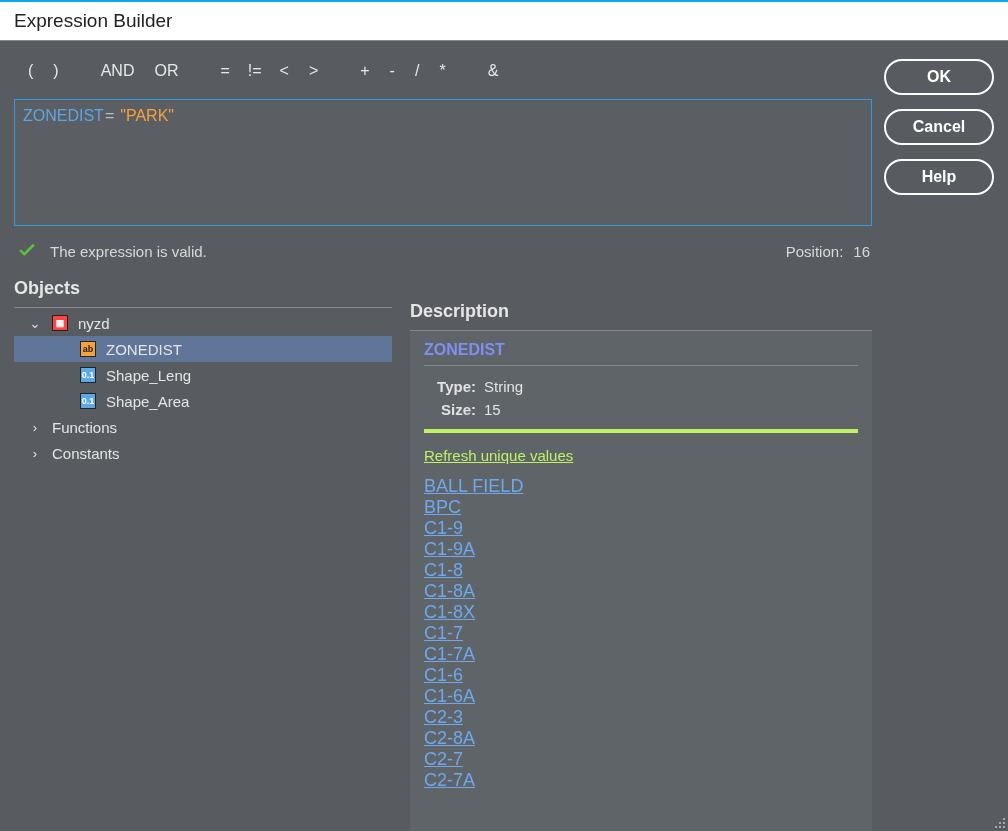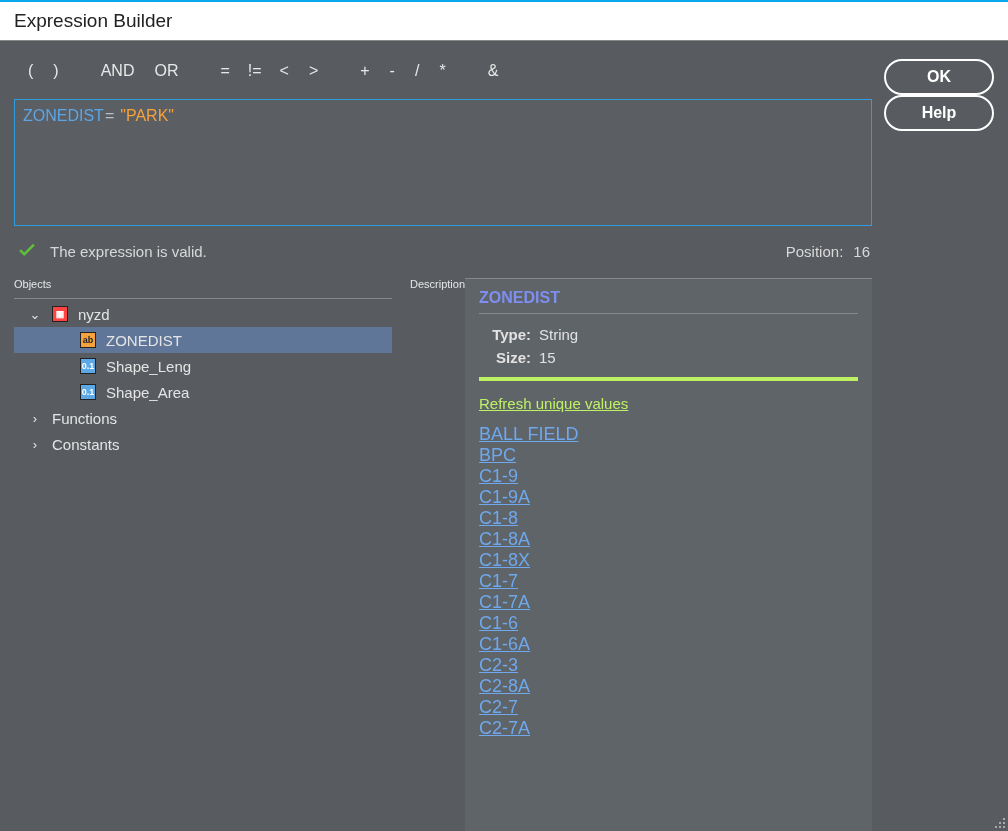--- a/index.html
+++ b/index.html
@@ -1,37 +1,37 @@
 <!DOCTYPE html>
 <html><head>
 <meta charset="utf-8">
 <style>
 * { margin:0; padding:0; box-sizing:border-box; font-family:"Segoe UI", Arial, sans-serif; }
 body { width:1008px; height:831px; background:#585c61; overflow:hidden; }
 .titlebar { height:41px; background:#fff; border-top:2px solid #0ca8ee; display:flex; align-items:center; padding:0 14px; font-size:19px; color:#222; border-bottom:1px solid #888; }
 .content { display:flex; padding:12px 14px 0 14px; gap:12px; height:calc(100% - 41px); }
 .left-col { flex:1; display:flex; flex-direction:column; }
-.right-col { width:110px; display:flex; flex-direction:column; padding-top:6px; }
+.right-col { width:110px; display:flex; flex-direction:column; gap:14px; padding-top:6px; }
 .ops { display:flex; gap:0; padding:4px 4px 14px 4px; color:#e8e8e8; font-size:16px; align-items:center; height:46px; }
 .op { padding:0 10px; cursor:pointer; user-select:none; }
 .op.small { padding:0 8px; }
 .op.wide { margin-left:22px; }
 .expr-box { border:1px solid #2f9ce0; background:#5b5f63; height:127px; padding:6px 8px; font-family:Consolas,monospace; font-size:16px; }
 .tok-field { color:#5ca5e6; }
 .tok-op { color:#b8bec3; margin-left:1px; }
 .tok-str { color:#f5a23c; margin-left:6px; }
 .status { display:flex; align-items:center; padding:14px 2px 16px 2px; color:#d8d8d8; font-size:15px; }
 .check { width:22px; height:22px; margin-right:12px; }
 .status-spacer { flex:1; }
 .pos-label { color:#d8d8d8; margin-right:10px; }
 .pos-val { color:#d8d8d8; }
 .cols { display:flex; gap:18px; flex:1; min-height:0; }
 .objects { width:378px; display:flex; flex-direction:column; }
-.desc { flex:1; display:flex; flex-direction:row; min-width:0; }
-.section-h { color:#e6e6e6; font-size:11px; font-weight:normal; padding-bottom:8px; }
+.desc { flex:1; display:flex; flex-direction:column; min-width:0;margin-top:23px; }
+.section-h { color:#e6e6e6; font-size:18px; font-weight:bold; padding-bottom:8px; }
 .tree { border-top:1px solid #888; flex:1; padding-top:2px; }
 .tree-row { display:flex; align-items:center; height:26px; color:#e4e4e4; font-size:15px; cursor:pointer; }
 .indent-1 { padding-left:12px; }
 .indent-2 { padding-left:66px; }
 .expander { width:18px; text-align:center; color:#e4e4e4; font-size:13px; margin-right:8px; }
 .icon-box { width:16px; height:16px; margin-right:10px; display:flex; align-items:center; justify-content:center; font-size:9px; line-height:1; font-weight:bold; }
 .ic-layer { background:#f44; color:#fff; border:1px solid #222; }
 .ic-text { background:#f5a23c; color:#222; border:1px solid #222; }
 .ic-num { background:#5da9e8; color:#fff; border:1px solid #222; }
 .tree-row.selected { background:#5f7698; }
@@ -150,20 +150,21 @@
             <a>C2-7</a>
             <a>C2-7A</a>
           </div>
         </div>
       </div>
     </div>
   </div>
 
   <div class="right-col">
     <button class="btn">OK</button>
+    <button class="btn">Cancel</button>
     <button class="btn">Help</button>
   </div>
 </div>
 
 <div class="resize-grip">
   <span style="right:0;bottom:0"></span>
     <span style="right:4px;bottom:0"></span>
     <span style="right:8px;bottom:0"></span>
   <span style="right:0;bottom:4px"></span>
     <span style="right:4px;bottom:4px"></span>

